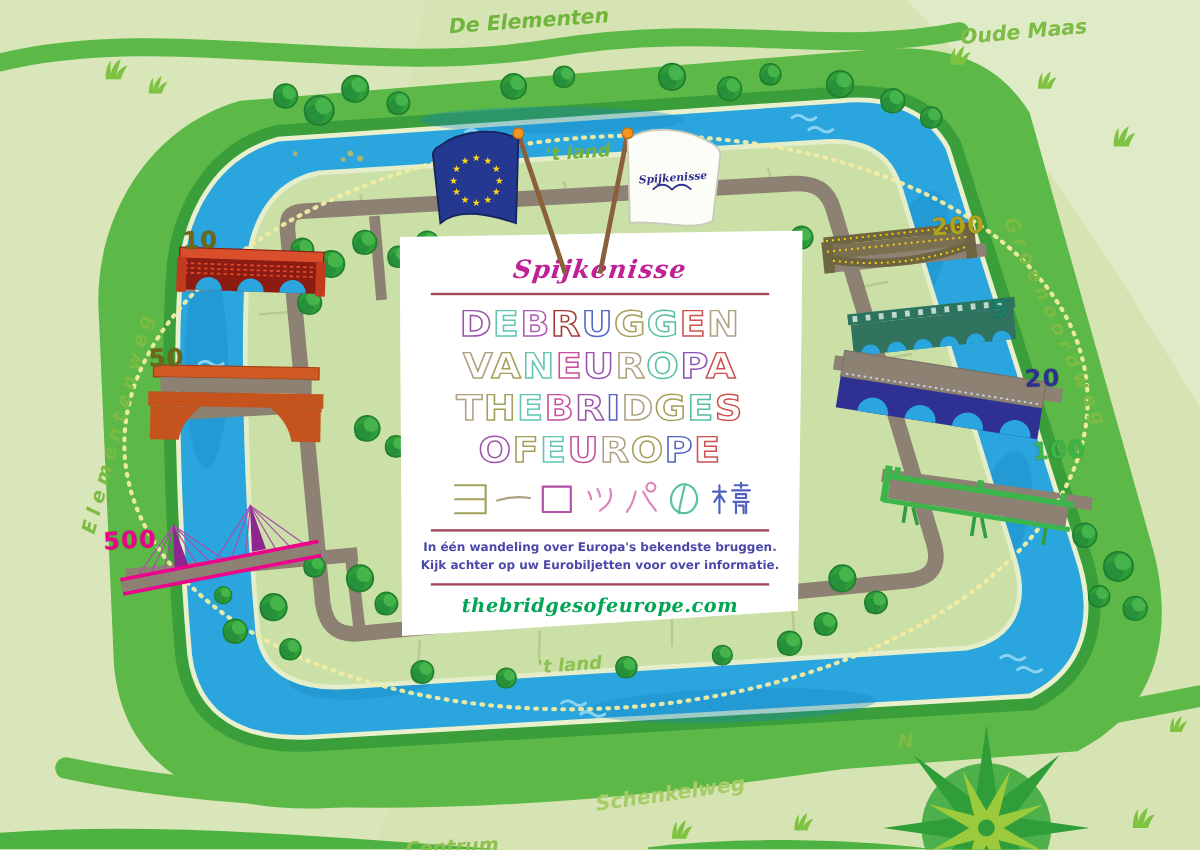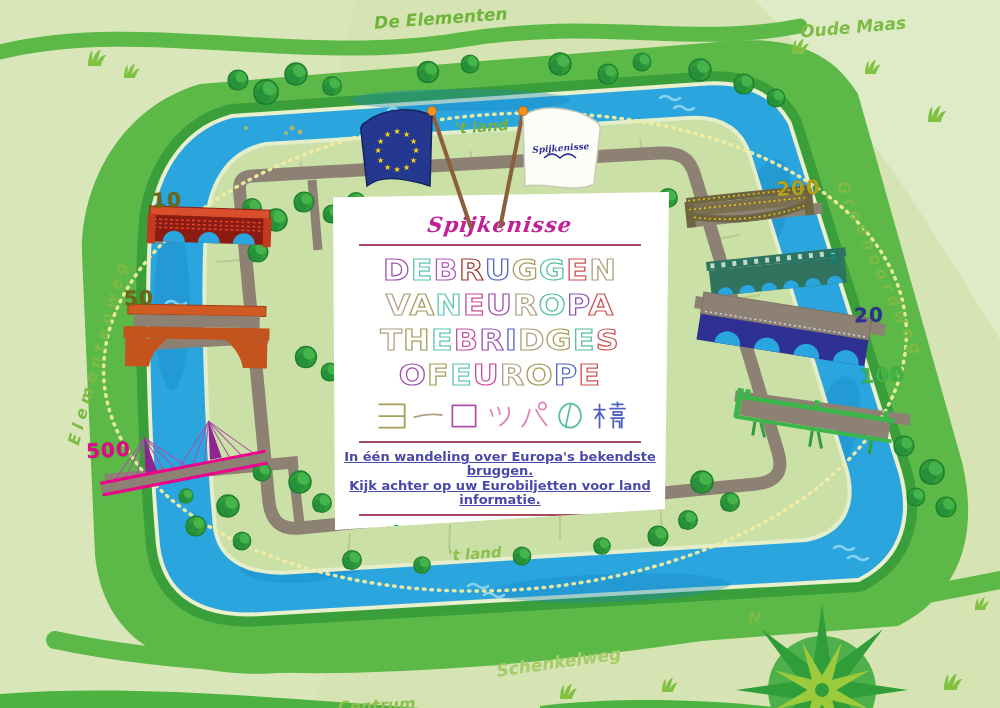--- a/index.html
+++ b/index.html
@@ -13,21 +13,21 @@
   .denom{position:absolute;z-index:4;font-weight:800;font-size:20px;letter-spacing:1px;
          text-shadow:0 0 1.2px rgba(40,40,0,.45);white-space:nowrap;}
   .panel{position:absolute;left:331px;top:192px;width:338px;height:338px;background:#ffffff;
          z-index:3;text-align:center;box-sizing:border-box;padding-top:20px;
          clip-path:polygon(0.6% 1.6%,100% 0%,98.8% 93.8%,1.2% 100%);}
   .city{font-family:"DejaVu Serif",serif;font-style:italic;font-weight:bold;font-size:21px;
         color:#bf2296;transform:skewX(-7deg);letter-spacing:1px;}
   .rule{border:0;border-top:2px solid #a34a5e;margin:7px 28px;}
   .tline{font-size:29px;line-height:35px;font-weight:bold;letter-spacing:1px;transform:scaleX(1.1);}
   .jpline{margin-top:3px;line-height:0;}
-  .info{font-size:13px;line-height:14px;color:#4a49aa;font-weight:bold;margin:1px 0;text-decoration:underline;}
+  .info{font-size:10px;line-height:14px;color:#4a49aa;font-weight:bold;margin:1px 0;}
   .web{font-family:"DejaVu Serif",serif;font-style:italic;font-weight:bold;font-size:16px;
        color:#00a555;margin-top:6px;letter-spacing:.5px;}
 </style>
 </head>
 <body>
 
 <div class="stage">
 
 <svg class="base" width="1000" height="708" viewBox="0 0 1000 708">
   <defs>
@@ -292,21 +292,21 @@
       <path transform="translate(34,0)" d="M4,19 Q17,15 30,17" stroke="#b0a182"></path>
       <path transform="translate(68,0)" d="M6,8 H28 V28 H6 Z" stroke="#b050a8"></path>
       <path transform="translate(102,0)" d="M8,12 q2,4 2,6 M15,10 q2,4 2,6 M25,10 q3,10 -8,17" stroke="#dd85b8"></path>
       <path transform="translate(136,0)" d="M11,12 Q9,22 4,28 M17,12 Q21,20 27,27 M23,5 a3.5,3.5 0 1 0 0.1,0" stroke="#dd85b8"></path>
       <path transform="translate(170,0)" d="M16,6 C26,8 28,20 22,26 C16,32 6,28 5,20 C4,12 10,6 16,6 M16,6 C14,14 12,22 11,29" stroke="#57c0a2"></path>
       <path transform="translate(204,0)" d="M9,7 V29 M4,12 H14 M9,14 L5,20 M9,14 L13,20 M21,7 H31 M26,5 V9 M19,11 H33 M22,14 H30 V17 H22 Z M20,20 H32 M22,20 V29 M30,20 V29 M24,23 H28 V29" stroke="#5061c2"></path>
     </svg>
   </div>
   <hr class="rule">
   <p class="info">In één wandeling over Europa's bekendste bruggen.</p>
-  <p class="info">Kijk achter op uw Eurobiljetten voor land informatie.</p>
+  <p class="info">Kijk achter op uw Eurobiljetten voor over informatie.</p>
   <hr class="rule">
   <div class="web">thebridgesofeurope.com</div>
 </div>
 
 <svg class="flags" width="1000" height="708" viewBox="0 0 1000 708">
   <g>
     <line x1="432" y1="112" x2="471" y2="228" stroke="#8a5f3c" stroke-width="4"></line>
     <path d="M432,116 C414,106 384,108 366,122 C362,124 360,127 361,131 L367,186 C383,172 412,180 430,186 Z" fill="#24388f" stroke="#16255f" stroke-width="1.5"></path>
     <g fill="#ffd617" font-family="DejaVu Sans,sans-serif" font-size="8" text-anchor="middle">
       <text x="416" y="153">★</text>

